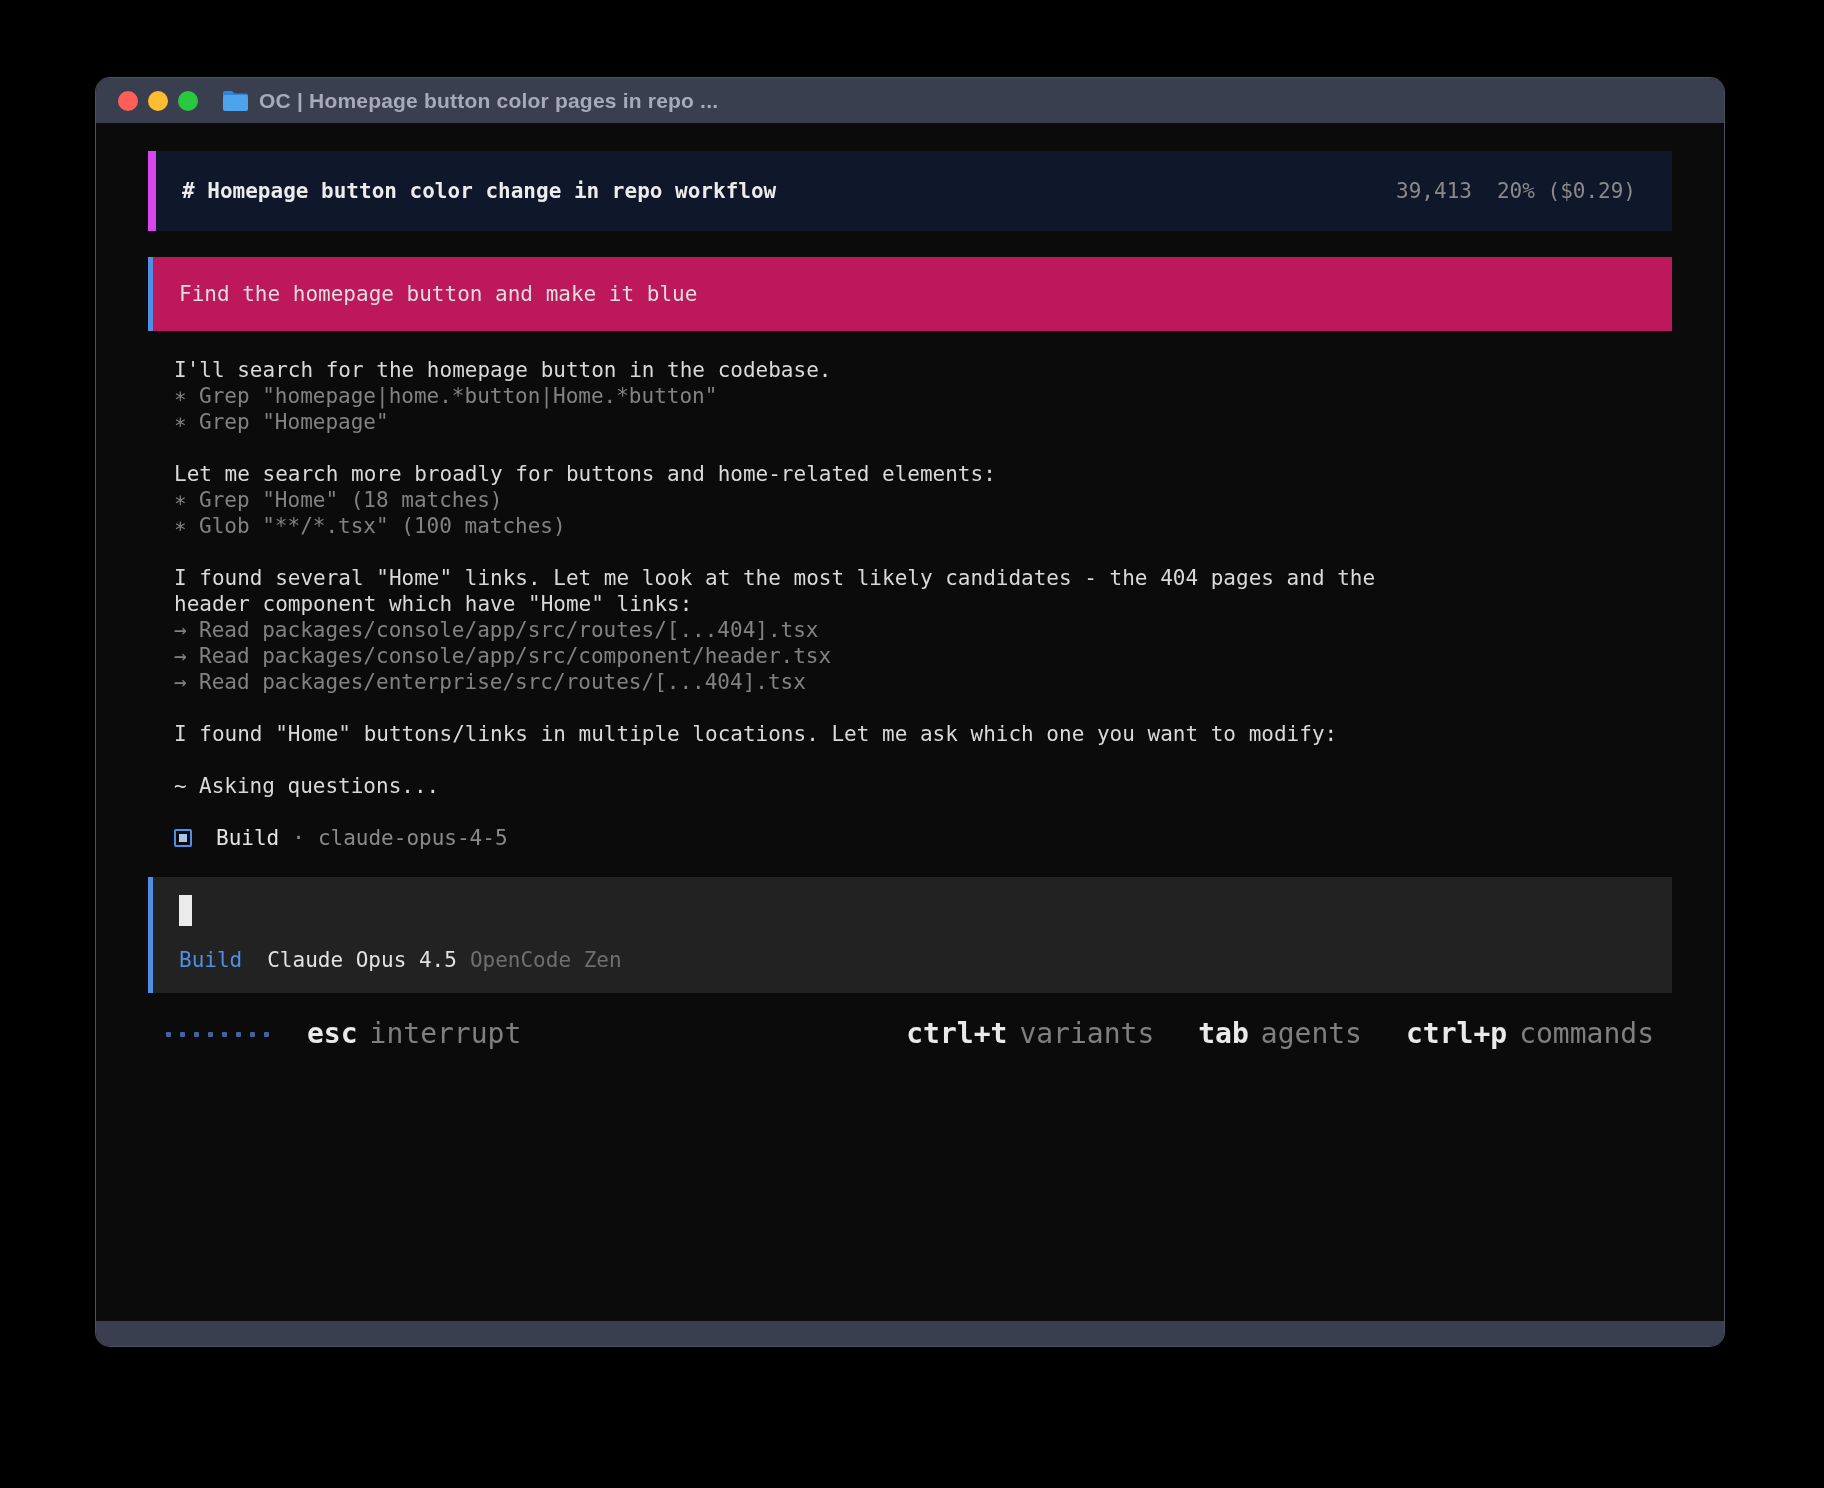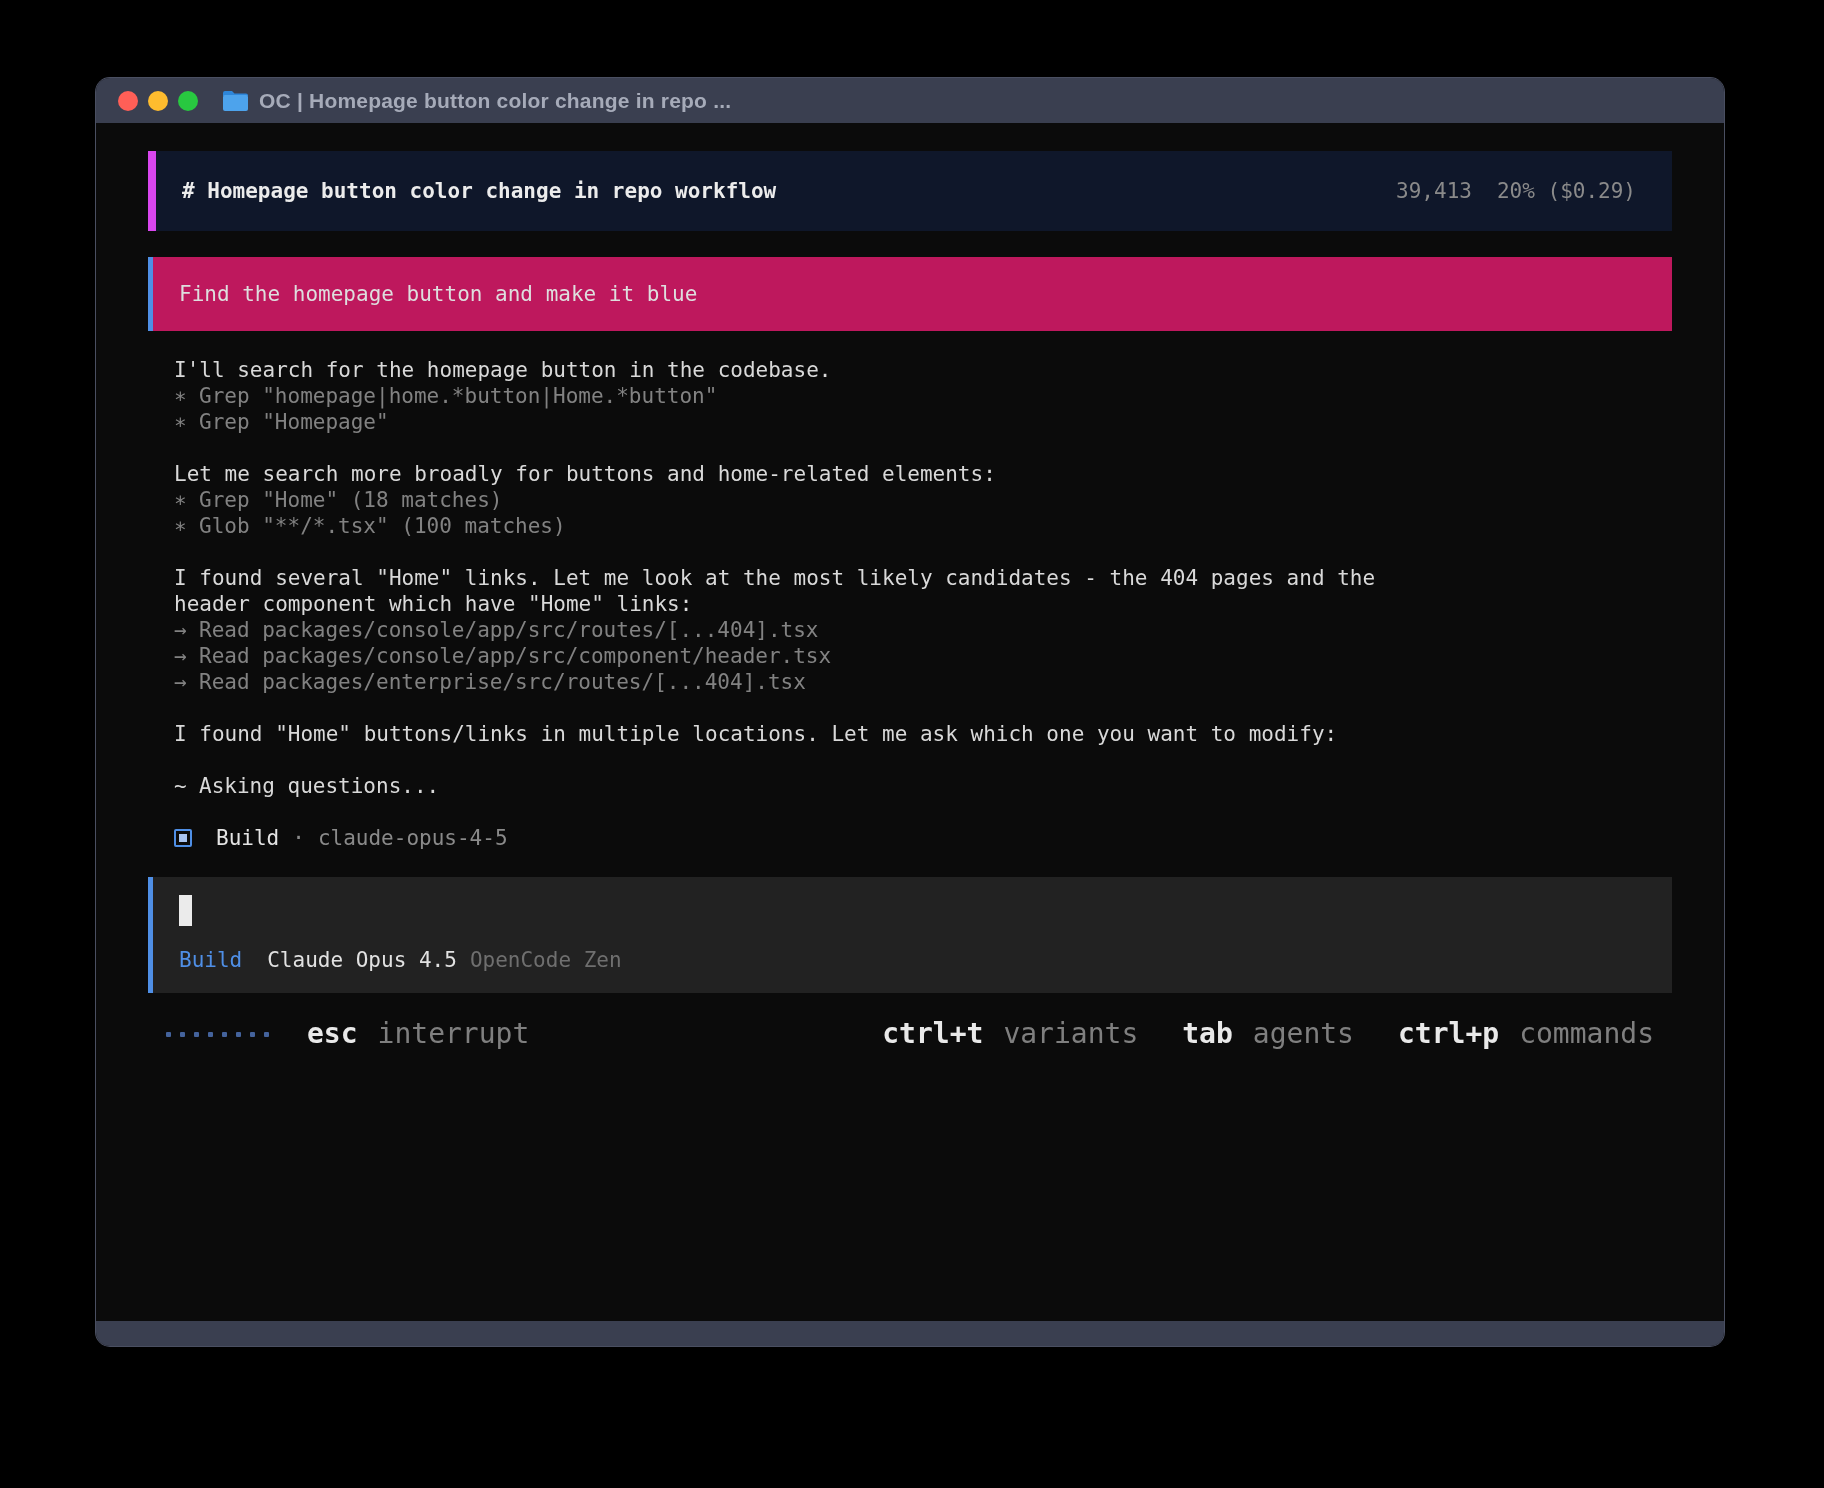--- a/index.html
+++ b/index.html
@@ -127,21 +127,21 @@
     font-size: 28px;
   }
   .spinner-dots { display: inline-flex; align-items: center; gap: 9px; margin-right: 38px; }
   .spinner-dots i {
     width: 5px; height: 5px;
     background: var(--spinner-dot, #44639c);
     border-radius: 1px;
     display: inline-block;
   }
   .key { color: #e9e9e9; font-weight: bold; }
-  .lbl { color: #7f7f7f; margin-left: 20px; }
+  .lbl { color: #7f7f7f; margin-left: 12px; }
   .sb-spacer { flex: 1 1 auto; }
   .shortcut { display: inline-flex; align-items: baseline; margin-left: 44px; }
   
   .bottomstrip {
     flex: 0 0 25px;
     height: 25px;
     background: var(--titlebar-bg, #3a3f50);
   }
 </style>
 </head>
@@ -154,21 +154,21 @@
       <span class="light red"></span>
       <span class="light yellow"></span>
       <span class="light green"></span>
     </div>
     <span class="folder">
       <svg width="27" height="22" viewBox="0 0 27 22">
         <path d="M1 3 Q1 1 3 1 L10 1 L12.5 3.5 L24 3.5 Q26 3.5 26 5.5 L26 6 L1 6 Z" fill="#2e86d9"></path>
         <rect x="1" y="5" width="25" height="16" rx="2" fill="#4da3ec"></rect>
       </svg>
     </span>
-    <span class="wtitle">OC | Homepage button color change in repo ...</span>
+    <span class="wtitle">OC | Homepage button color pages in repo ...</span>
   </div>
 
   <div class="content">
 
     <div class="block session-header">
       <span class="session-title"># Homepage button color change in repo workflow</span>
       <span class="session-stats"><span>39,413</span><span class="sp"></span><span>20% ($0.29)</span></span>
     </div>
 
     <div class="user-block">

